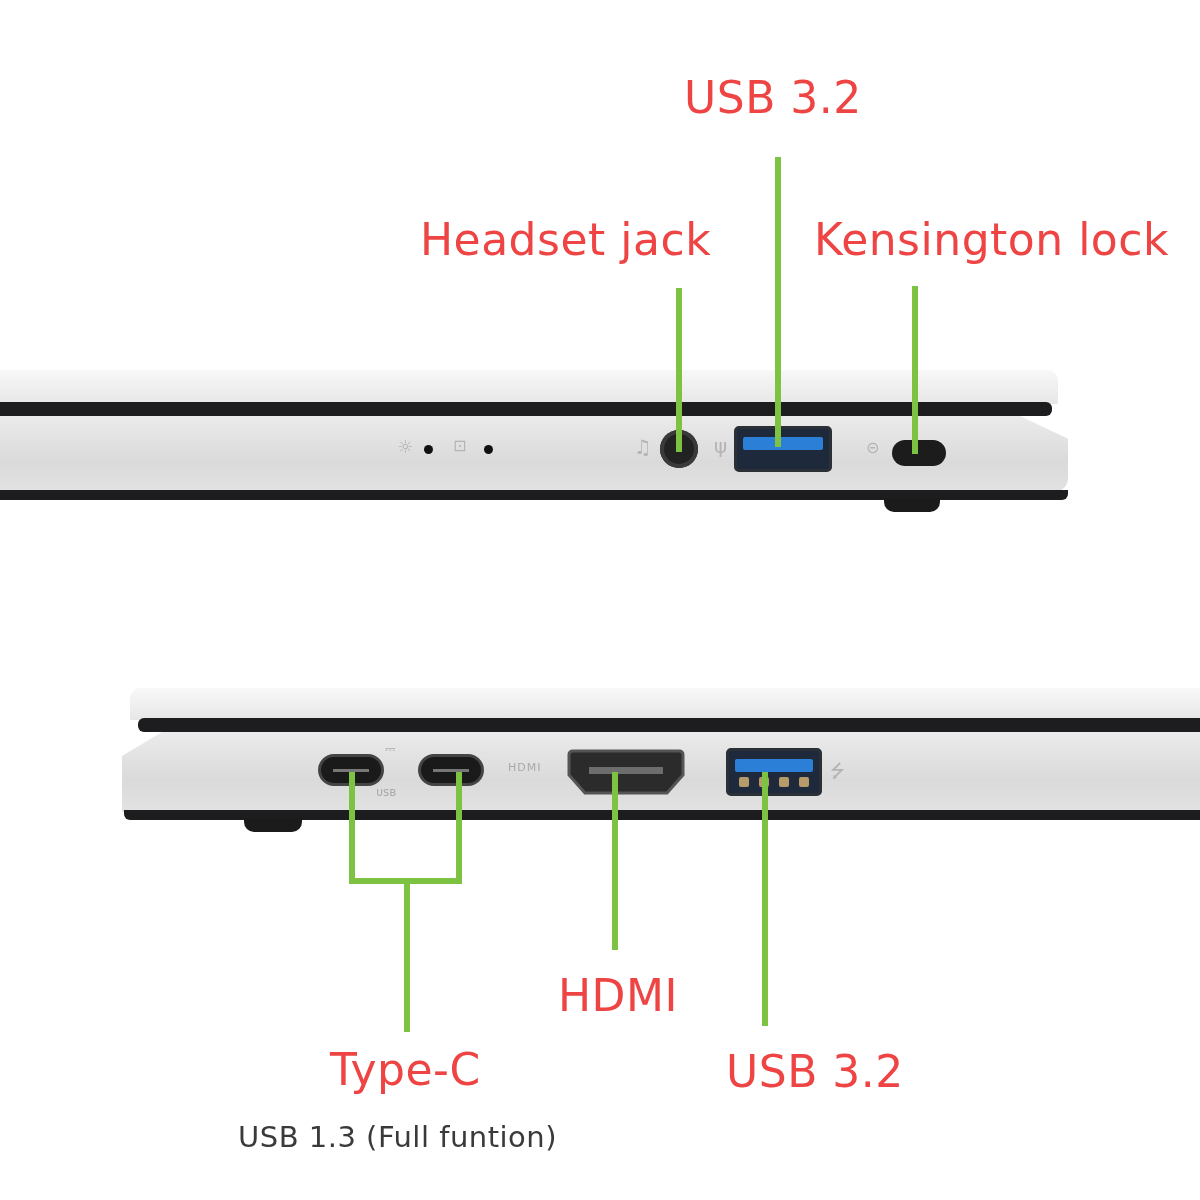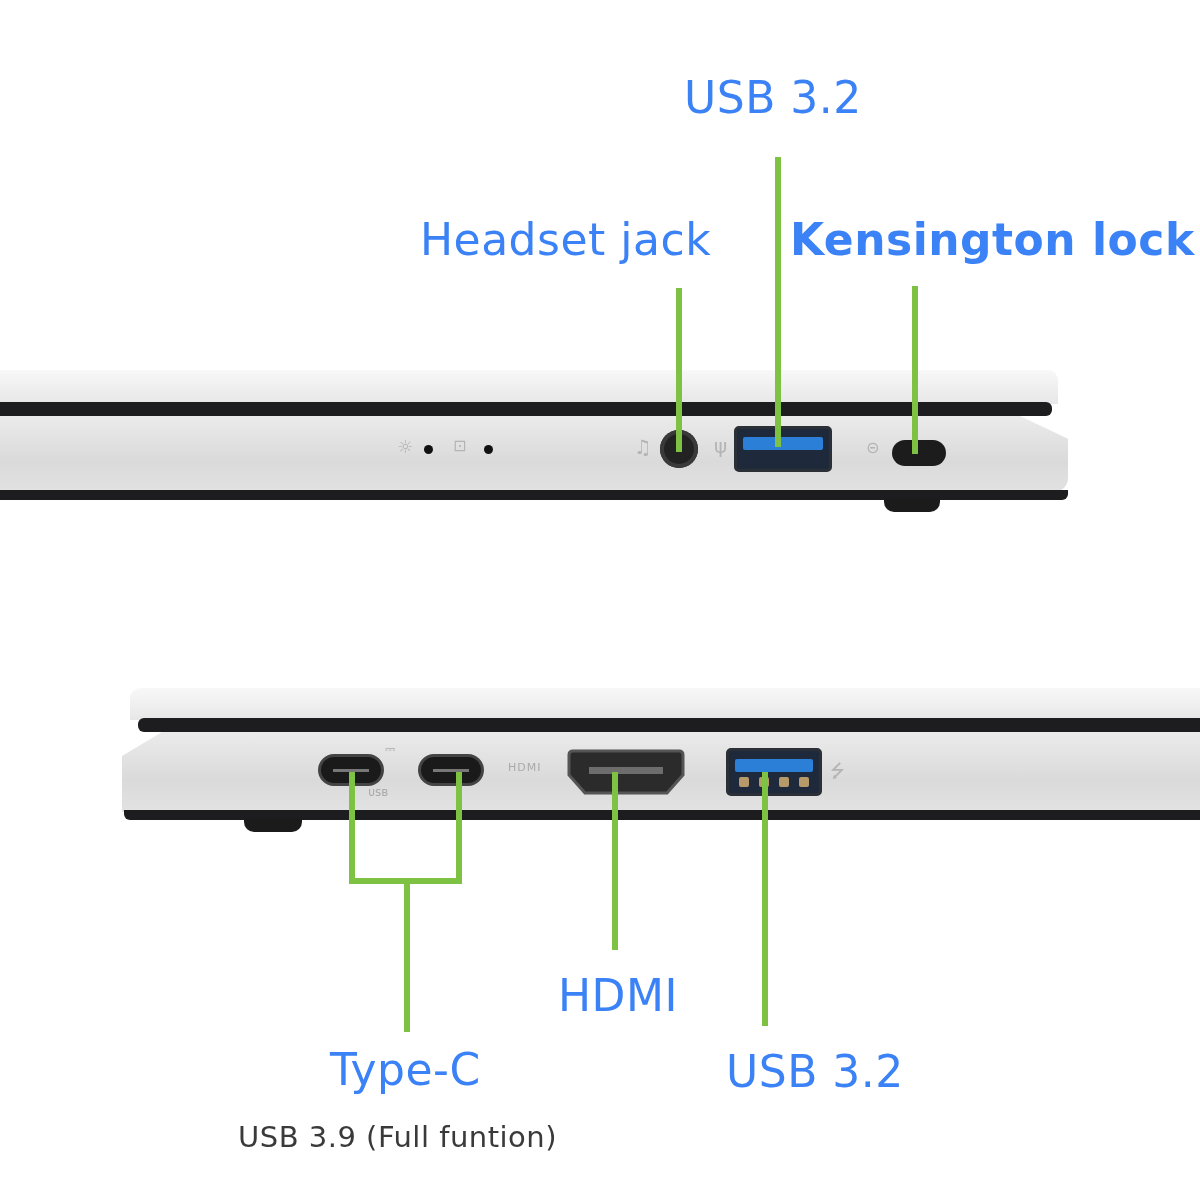--- a/index.html
+++ b/index.html
@@ -1,17 +1,17 @@
 <!DOCTYPE html>
 <html><head>
 <meta charset="utf-8">
 <style>
   html,body{margin:0;padding:0;background:#ffffff;}
   body{width:1200px;height:1200px;position:relative;overflow:hidden;font-family:"DejaVu Sans","Liberation Sans",sans-serif;}
-  .label{position:absolute;color:#3b82f6;white-space:nowrap;letter-spacing:0.5px;}
+  .label{position:absolute;color:#ef4444;white-space:nowrap;letter-spacing:0.5px;}
   .lbl-lg{font-size:44px;}
   .lbl-sm{font-size:29px;color:#3a3a3a;}
   .leader{position:absolute;background:#7dc243;}
   .abs{position:absolute;}
   
   .lid{position:absolute;background:linear-gradient(#f8f8f8,#e7e7e7);}
   .gap{position:absolute;background:#1d1d1f;}
   .base{position:absolute;background:linear-gradient(#ebebeb,#dadada 60%,#e2e2e2);}
   .foot{position:absolute;background:#1b1b1b;border-radius:0 0 10px 10px;}
   .usbA{position:absolute;background:#1e2a3c;border:3px solid #2b2f36;border-radius:5px;box-sizing:border-box;}
@@ -50,32 +50,32 @@
   <div class="glyph" style="left:866px;top:440px;font-size:16px;">⊝</div>
   <div class="abs" style="left:892px;top:440px;width:54px;height:26px;border-radius:13px;background:#1c1c1c;"></div>
 </div>
 
 <div class="leader" style="left:775px;top:157px;width:6px;height:290px;"></div>
 <div class="leader" style="left:676px;top:288px;width:6px;height:164px;"></div>
 <div class="leader" style="left:912px;top:286px;width:6px;height:168px;"></div>
 
 <div class="label lbl-lg" style="left:684px;top:72px;">USB 3.2</div>
 <div class="label lbl-lg" style="left:420px;top:214px;">Headset jack</div>
-<div class="label lbl-lg" style="left:790px;top:214px;font-weight:bold;">Kensington lock</div>
+<div class="label lbl-lg" style="left:814px;top:214px;">Kensington lock</div>
 
 <div>
   <div class="lid" style="left:130px;top:688px;width:1070px;height:32px;border-radius:10px 0 0 0;"></div>
   <div class="gap" style="left:138px;top:718px;width:1062px;height:14px;border-radius:6px 0 0 6px;"></div>
   <div class="base" style="left:122px;top:732px;width:1078px;height:80px;clip-path:polygon(40px 0,100% 0,100% 100%,0 100%,0 30%);"></div>
   <div class="gap" style="left:124px;top:810px;width:1076px;height:10px;border-radius:0 0 0 6px;"></div>
   <div class="foot" style="left:244px;top:818px;width:58px;height:14px;"></div>
 
   <div class="usbc" style="left:318px;top:754px;width:66px;height:32px;"></div>
   <div class="glyph" style="left:385px;top:742px;font-size:13px;color:#aaa;">⎓</div>
-  <div class="glyph" style="left:368px;top:786px;font-size:12px;color:#aaa;">ᴜsʙ</div>
+  <div class="glyph" style="left:376px;top:786px;font-size:12px;color:#aaa;">ᴜsʙ</div>
   <div class="usbc" style="left:418px;top:754px;width:66px;height:32px;"></div>
 
   <div class="glyph" style="left:508px;top:762px;font-size:11px;letter-spacing:1px;color:#aaa;">HDMI</div>
   <svg class="hdmi" style="left:567px;top:747px;" width="118" height="50" viewBox="0 0 118 50">
     <path d="M6 4 H112 Q116 4 116 8 V28 L100 46 H18 L2 28 V8 Q2 4 6 4 Z" fill="#2b2b2b" stroke="#555" stroke-width="3"></path>
     <rect x="22" y="20" width="74" height="7" fill="#6d6d6d"></rect>
   </svg>
 
   <div class="usbA" style="left:726px;top:748px;width:96px;height:48px;">
     <div class="tongue"></div>
@@ -90,15 +90,15 @@
 </div>
 
 <div class="leader" style="left:349px;top:772px;width:6px;height:112px;"></div>
 <div class="leader" style="left:456px;top:772px;width:6px;height:112px;"></div>
 <div class="leader" style="left:349px;top:878px;width:113px;height:6px;"></div>
 <div class="leader" style="left:404px;top:880px;width:6px;height:152px;"></div>
 <div class="leader" style="left:612px;top:772px;width:6px;height:178px;"></div>
 <div class="leader" style="left:762px;top:772px;width:6px;height:254px;"></div>
 
 <div class="label lbl-lg" style="left:330px;top:1044px;">Type-C</div>
-<div class="label lbl-sm" style="left:238px;top:1120px;">USB 3.9 (Full funtion)</div>
+<div class="label lbl-sm" style="left:238px;top:1120px;">USB 1.3 (Full funtion)</div>
 <div class="label lbl-lg" style="left:558px;top:970px;">HDMI</div>
 <div class="label lbl-lg" style="left:726px;top:1046px;">USB 3.2</div>
 
 </body></html>

